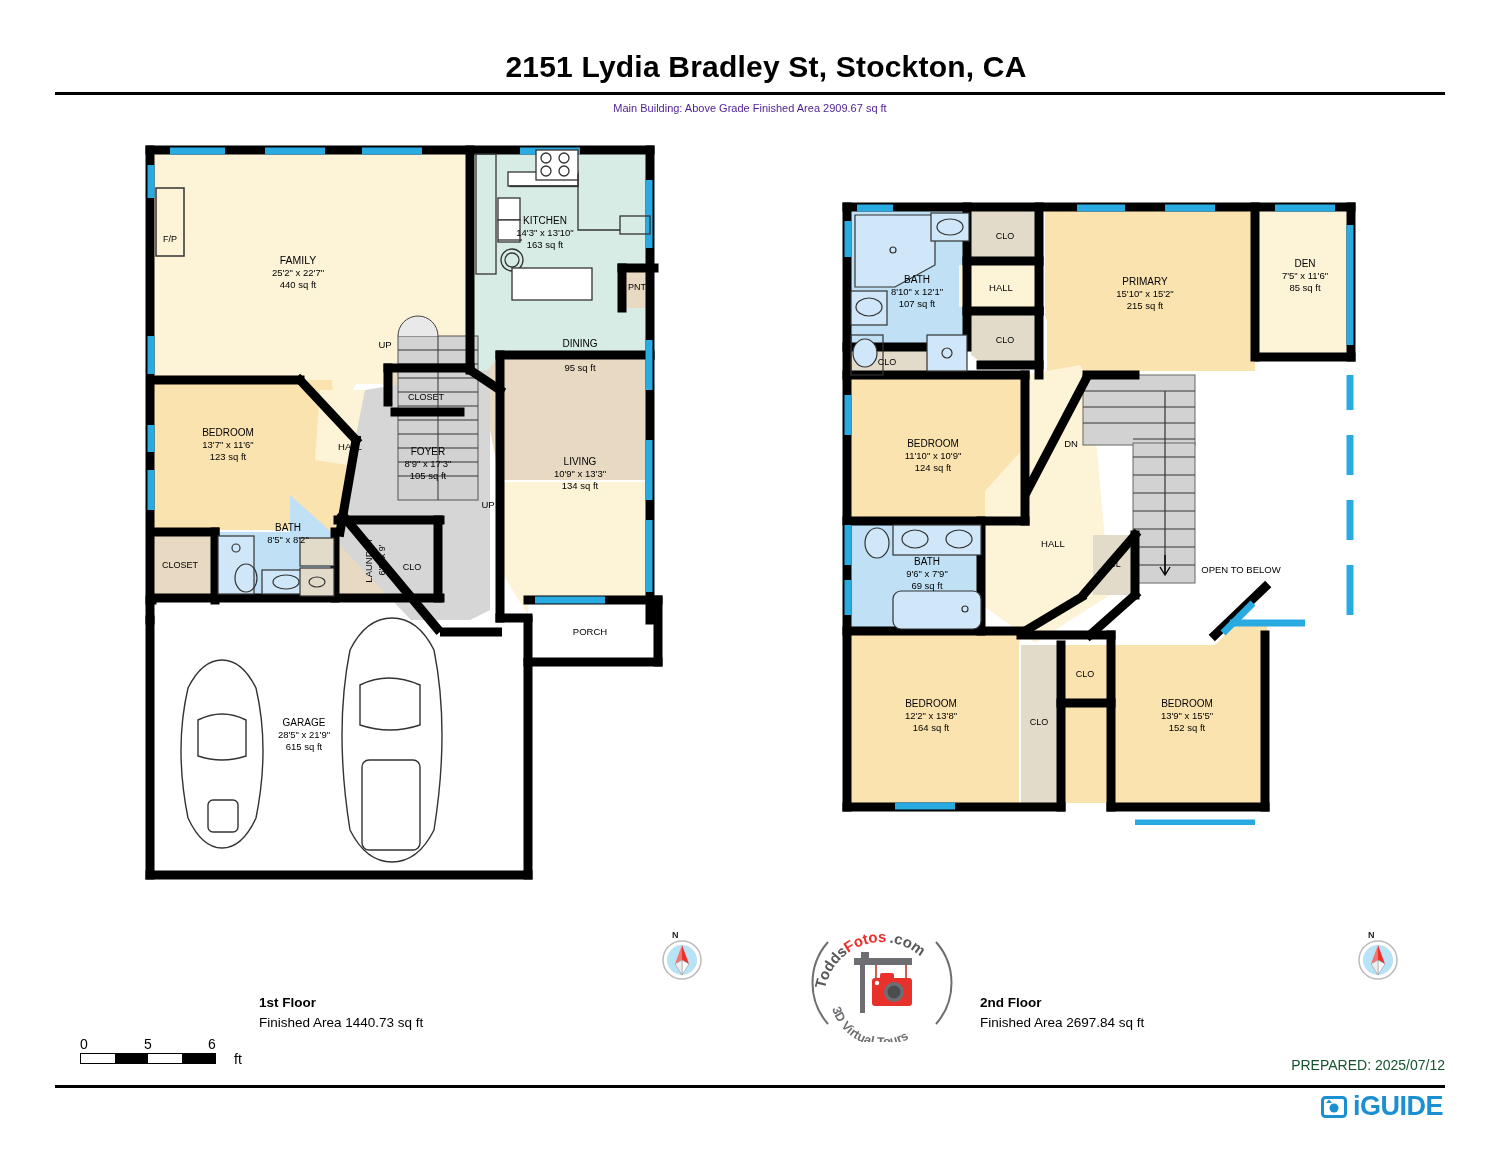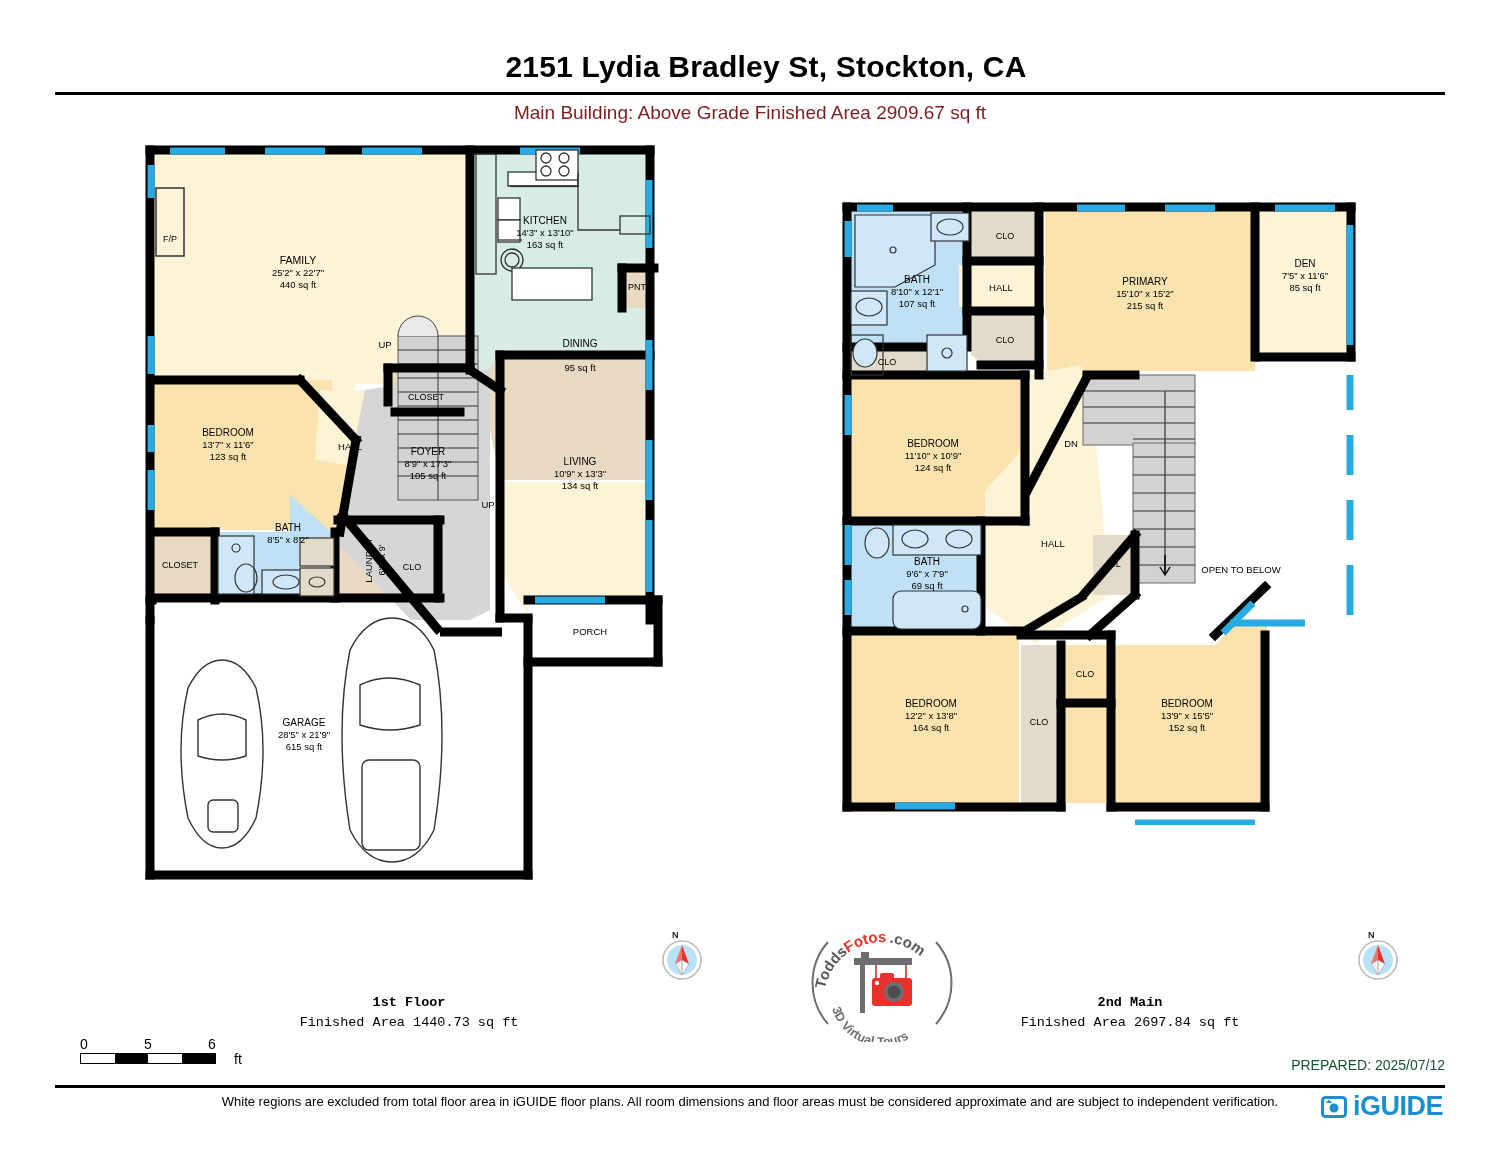--- a/index.html
+++ b/index.html
@@ -28,37 +28,35 @@
   }
   #title-rule {
     position: absolute;
     left: 55px; top: 92px; width: 1390px; height: 3px;
     background: #000;
   }
   #subtitle {
     position: absolute;
     left: 0; top: 102px; width: 1500px;
     text-align: center;
-    font-size: 19px;
-    color: #7f1d1d;
+    font-size: 11px;
+    color: #4c1d95;
   }
 
   
   .plan { position: absolute; }
   .svgplan { display: block; }
 
   
   .floor-caption {
     position: absolute;
-    text-align: center;
     font-size: 13.5px;
     color: #000;
     line-height: 1.45;
     width: 300px;
-    font-family: Liberation Mono, monospace;
   }
   .floor-caption .fc-title { font-weight: bold; }
 
   
   #scalebar { position: absolute; left: 80px; top: 1036px; }
   #scalebar .nums {
     position: relative; width: 136px; height: 17px;
     font-size: 14px; color: #000;
   }
   #scalebar .nums span { position: absolute; top: 0; transform: translateX(-50%); }
@@ -557,42 +555,41 @@
       <circle cx="88" cy="68" r="6.5" fill="#4c4d4f"></circle>
       <circle cx="71" cy="59" r="2.2" fill="#ffffff"></circle>
     </svg>
   </div>
 
   <div class="floor-caption" style="left:259px; top:993px;">
     <div class="fc-title">1st Floor</div>
     <div>Finished Area 1440.73 sq ft</div>
   </div>
   <div class="floor-caption" style="left:980px; top:993px;">
-    <div class="fc-title">2nd Main</div>
+    <div class="fc-title">2nd Floor</div>
     <div>Finished Area 2697.84 sq ft</div>
   </div>
 
   <div id="scalebar">
     <div class="nums">
       <span style="left:4px;">0</span>
       <span style="left:68px;">5</span>
       <span style="left:132px;">6</span>
     </div>
     <div class="bar">
       <i></i>
       <i class="on"></i>
       <i></i>
       <i class="on"></i>
     </div>
     <div class="ftlabel">ft</div>
   </div>
 
   <div id="prepared">PREPARED: 2025/07/12</div>
   <div id="footer-rule"></div>
-  <div id="disclaimer">White regions are excluded from total floor area in iGUIDE floor plans. All room dimensions and floor areas must be considered approximate and are subject to independent verification.</div>
   <div id="iguide-logo">
     <svg width="26" height="26" viewBox="0 0 26 26">
       <rect x="1.5" y="3.5" width="23" height="19" rx="3" fill="none" stroke="#1a8fd1" stroke-width="3"></rect>
       <circle cx="13" cy="14" r="4.5" fill="#1a8fd1"></circle>
       <path d="M5 9 L11 9 L8 5.5 Z" fill="#1a8fd1"></path>
     </svg>
     <span class="ig-text">iGUIDE</span>
   </div>
 
 </div>

